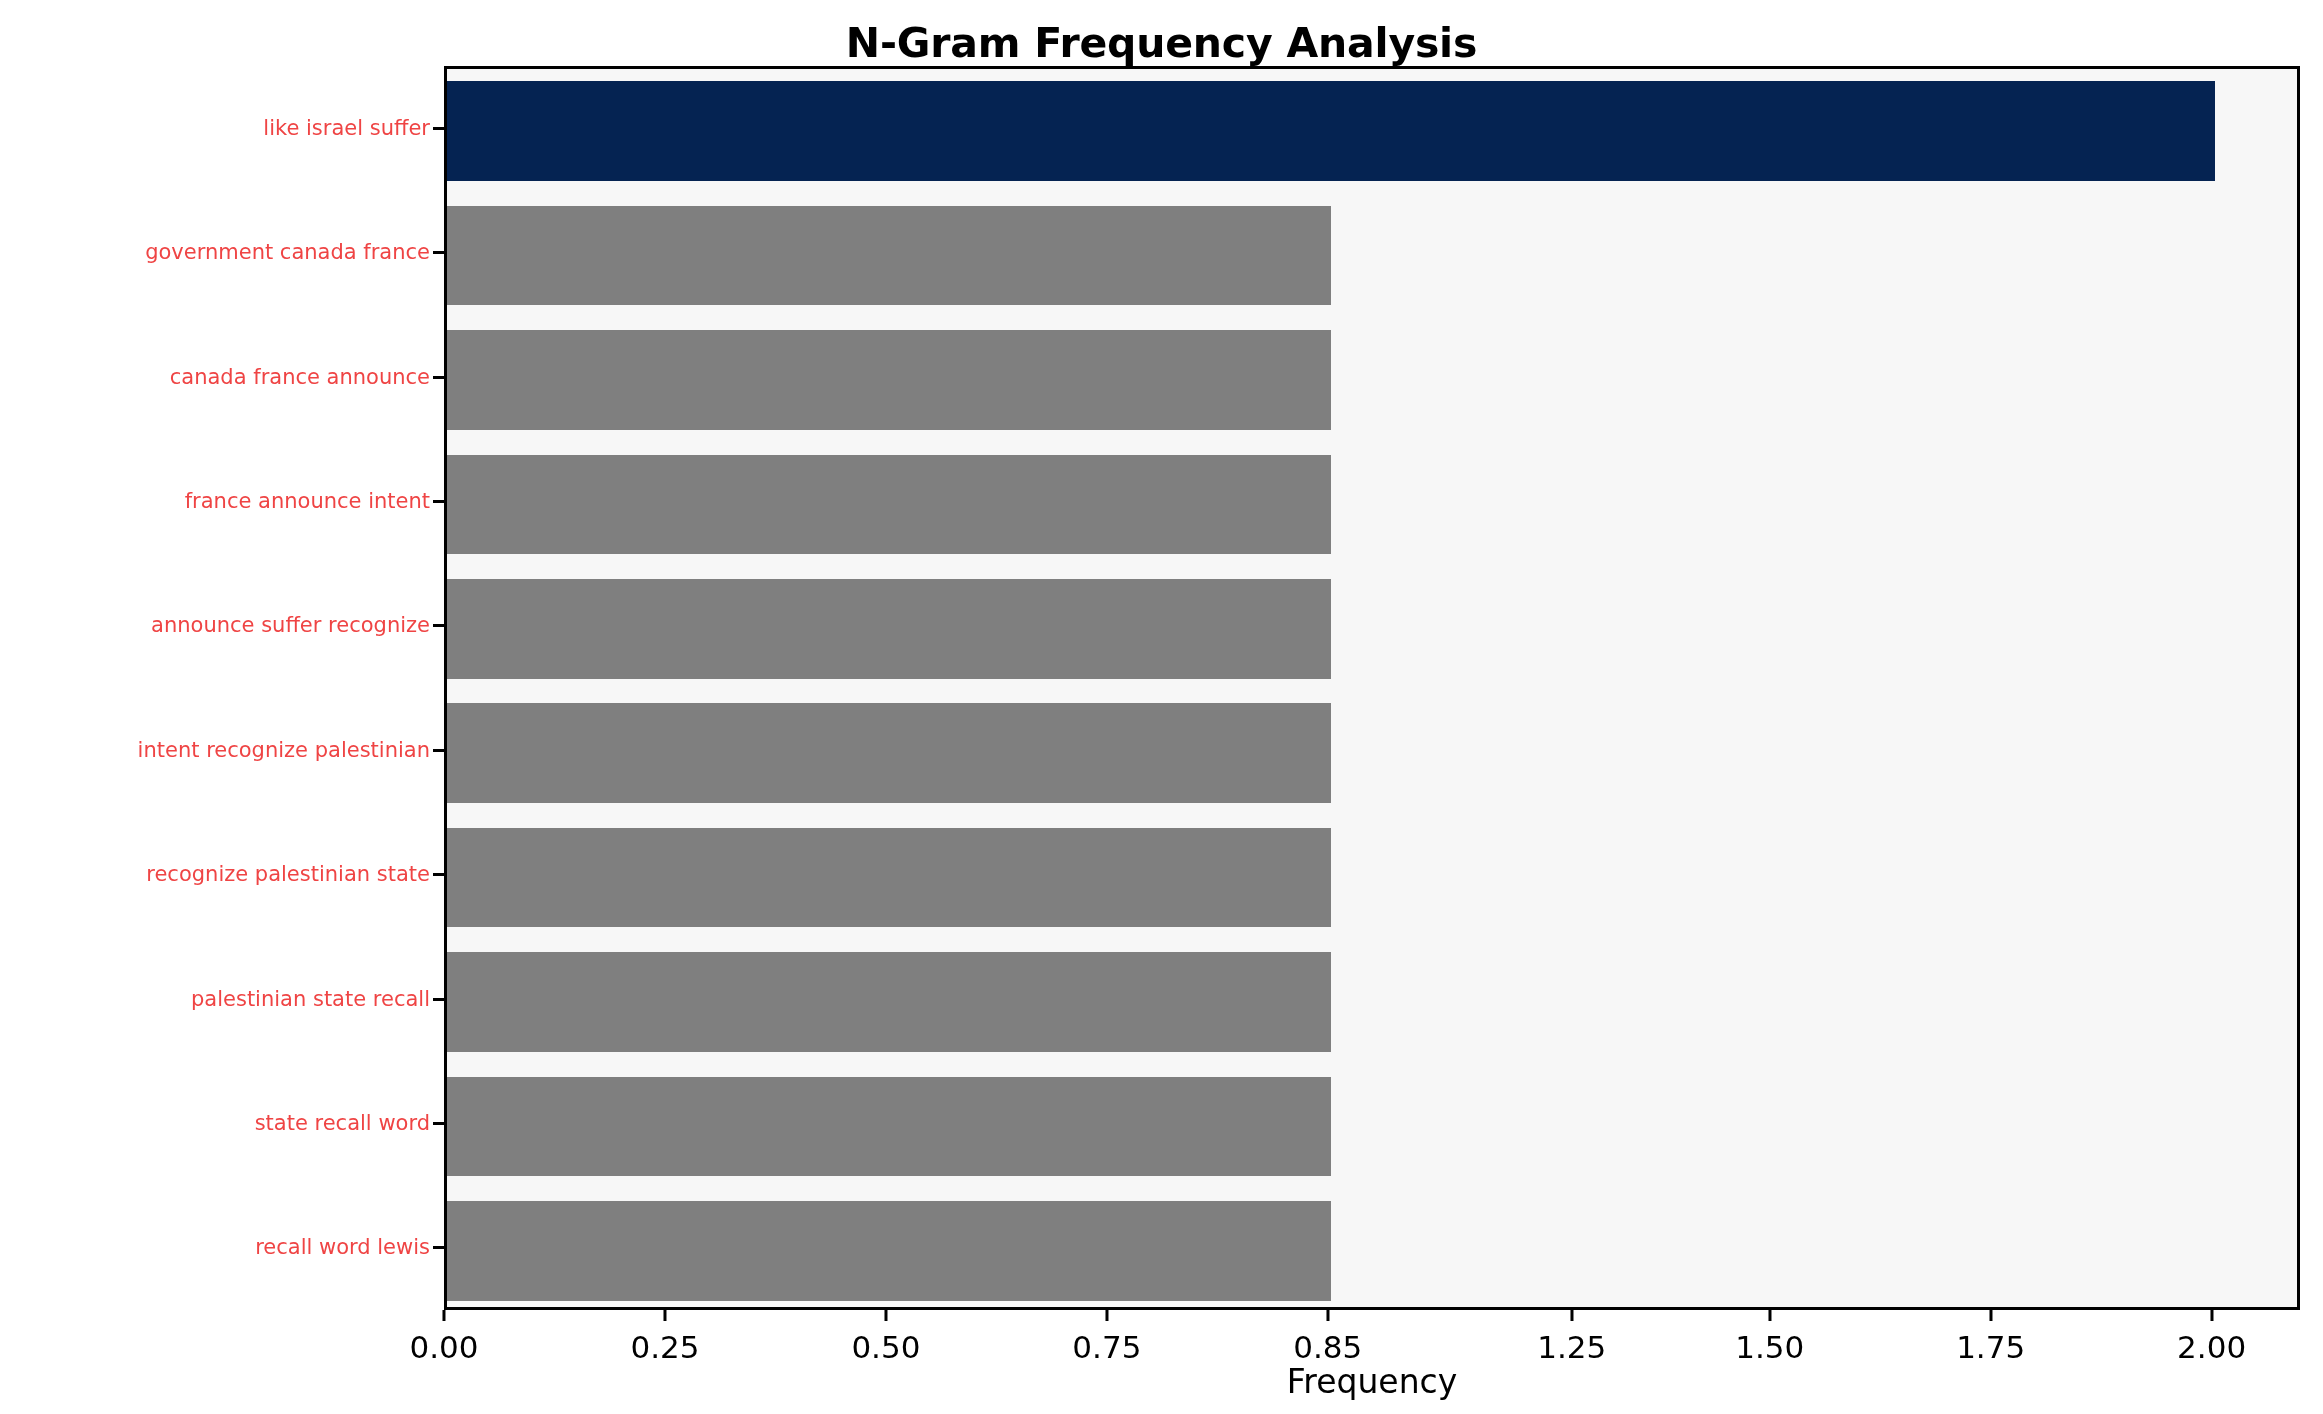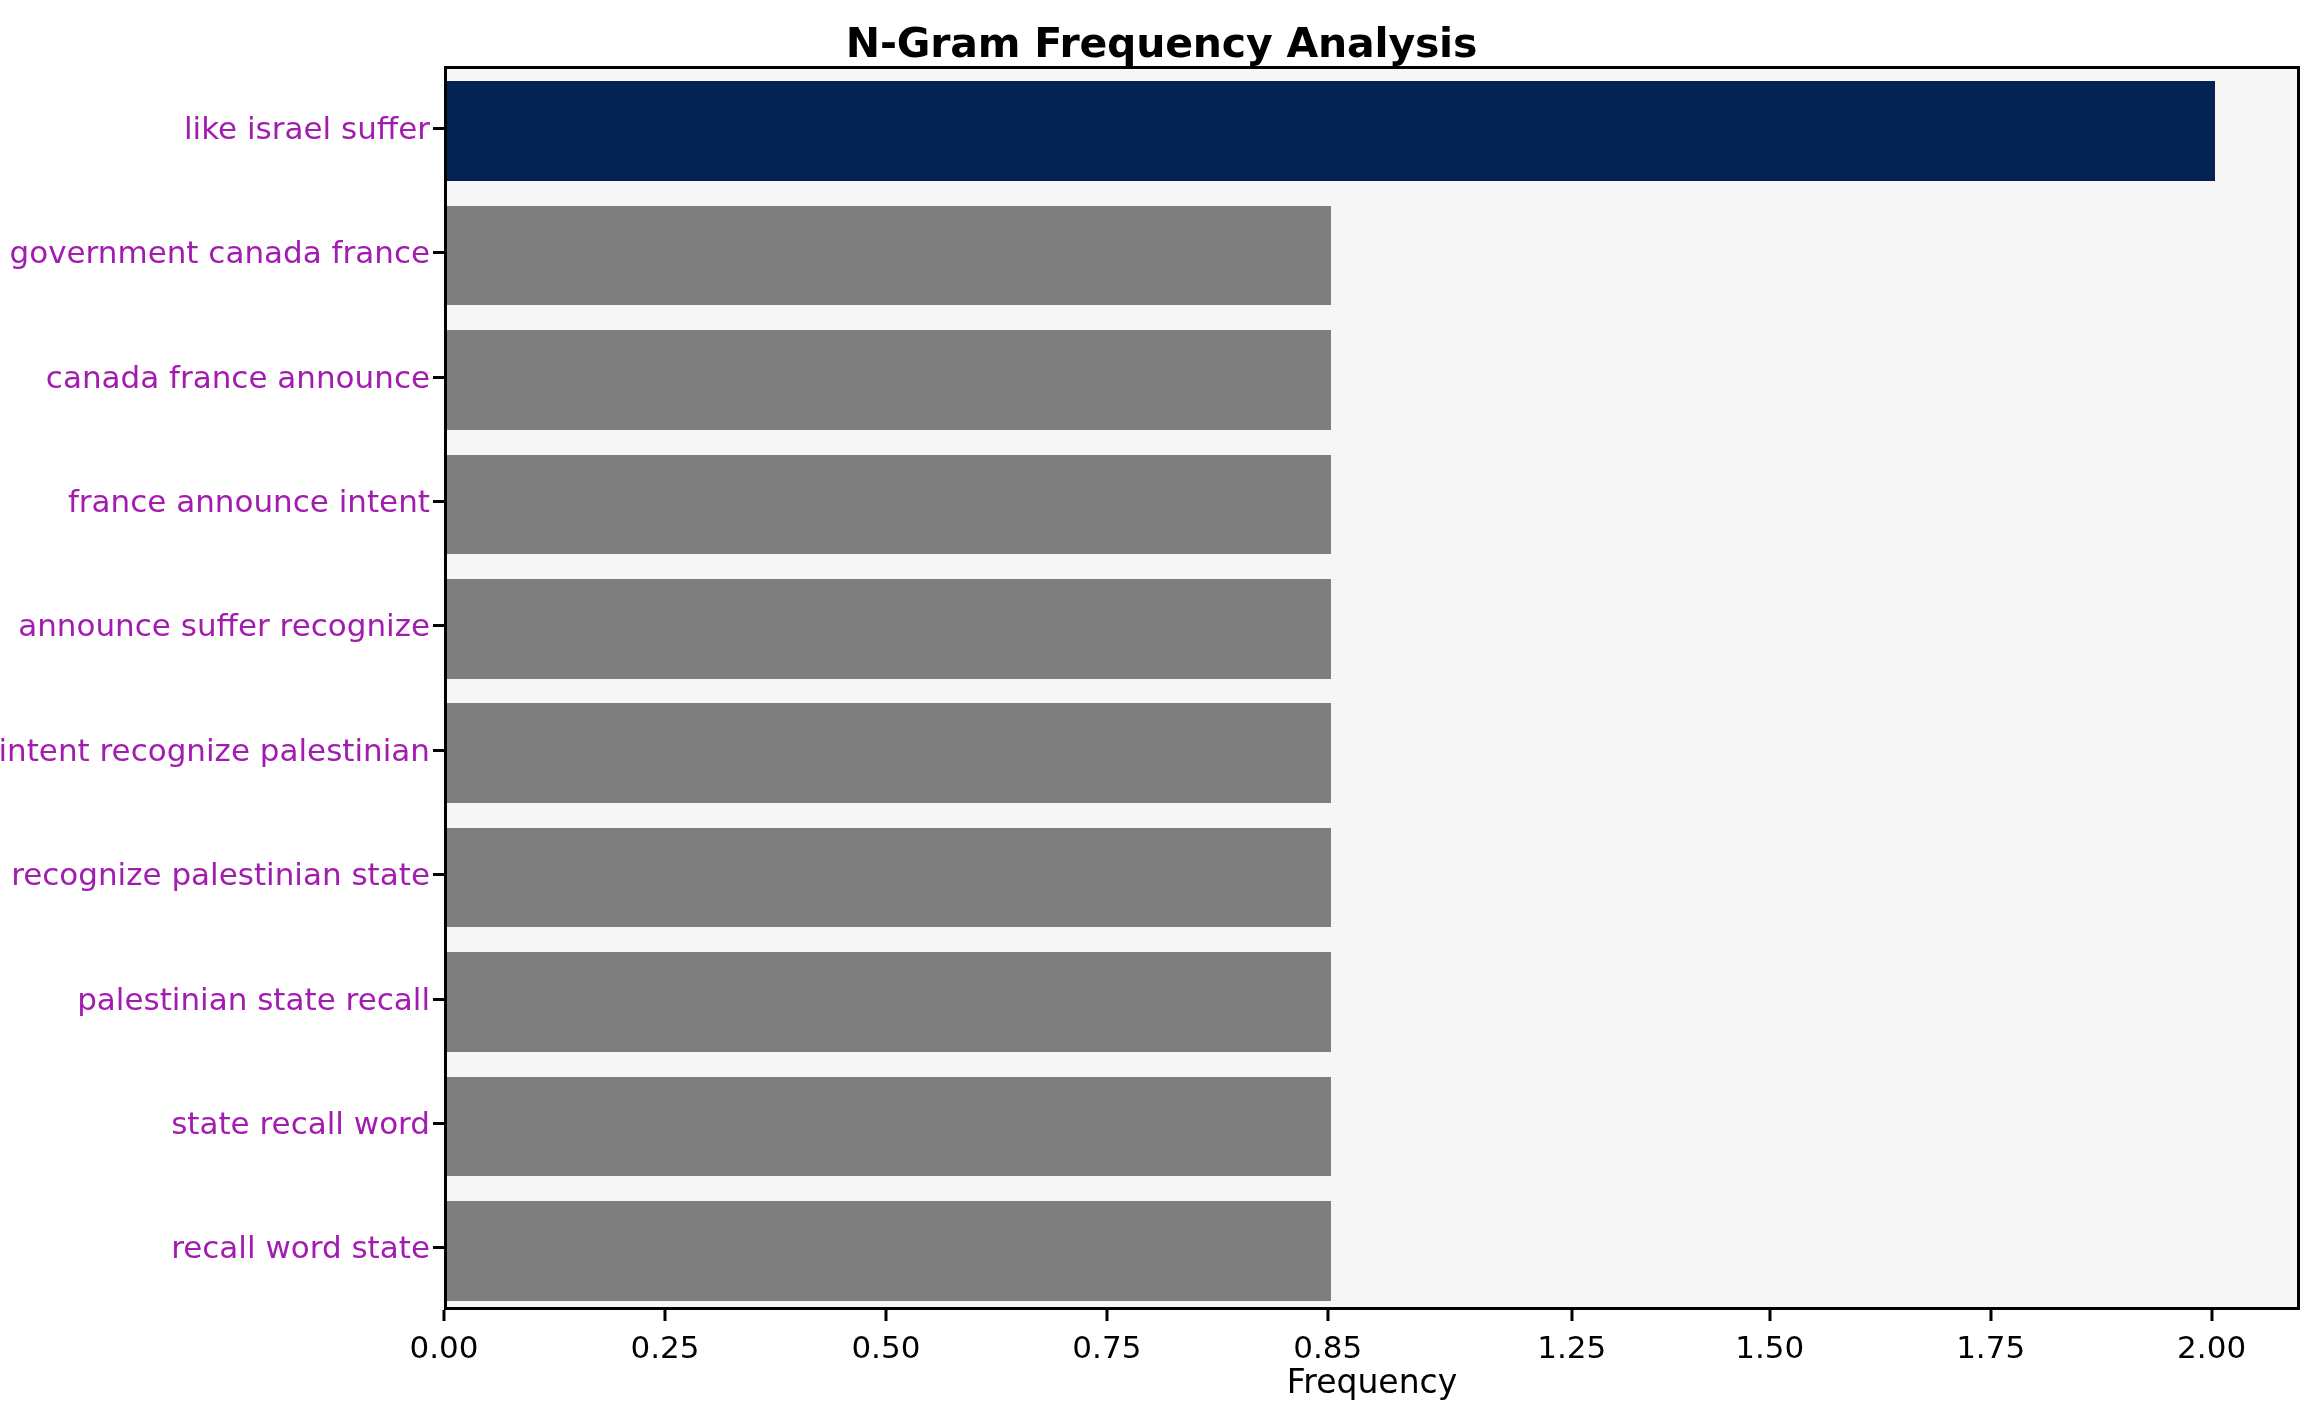--- a/index.html
+++ b/index.html
@@ -73,22 +73,22 @@
   }
   .ytick-row {
     position: absolute;
     left: 0;
     width: 444px;
     display: flex;
     align-items: center;
     justify-content: flex-end;
   }
   .ytick-label {
-    font-size: 31px;
-    color: #a21caf;
+    font-size: 21px;
+    color: #ef4444;
     white-space: nowrap;
     padding-right: 14px;
     line-height: 1;
   }
   .ytick-mark {
     position: absolute;
     right: 0;
     width: 11px;
     height: 3px;
     background: #000000;
@@ -169,21 +169,21 @@
       </div>
       <div class="ytick-row" style="top: 786.6px; height: 44px;">
         <span class="ytick-label">recognize palestinian state</span>
         <span class="ytick-mark"></span>
       </div>
       <div class="ytick-row" style="top: 1035.4px; height: 44px;">
         <span class="ytick-label">state recall word</span>
         <span class="ytick-mark"></span>
       </div>
       <div class="ytick-row" style="top: 1159.8px; height: 44px;">
-        <span class="ytick-label">recall word state</span>
+        <span class="ytick-label">recall word lewis</span>
         <span class="ytick-mark"></span>
       </div>
     </div>
 
   <div id="plot-area" style="background: rgb(247, 247, 247); border-color: rgb(0, 0, 0);">
     <div id="bars-layer">
         <div class="bar" style="top: 12.44px; height: 99.52px; width: 1767.62px; background: rgb(5, 35, 82);"></div>
         <div class="bar" style="top: 136.84px; height: 99.52px; width: 883.81px; background: rgb(127, 127, 127);"></div>
         <div class="bar" style="top: 261.24px; height: 99.52px; width: 883.81px; background: rgb(127, 127, 127);"></div>
         <div class="bar" style="top: 385.64px; height: 99.52px; width: 883.81px; background: rgb(127, 127, 127);"></div>

